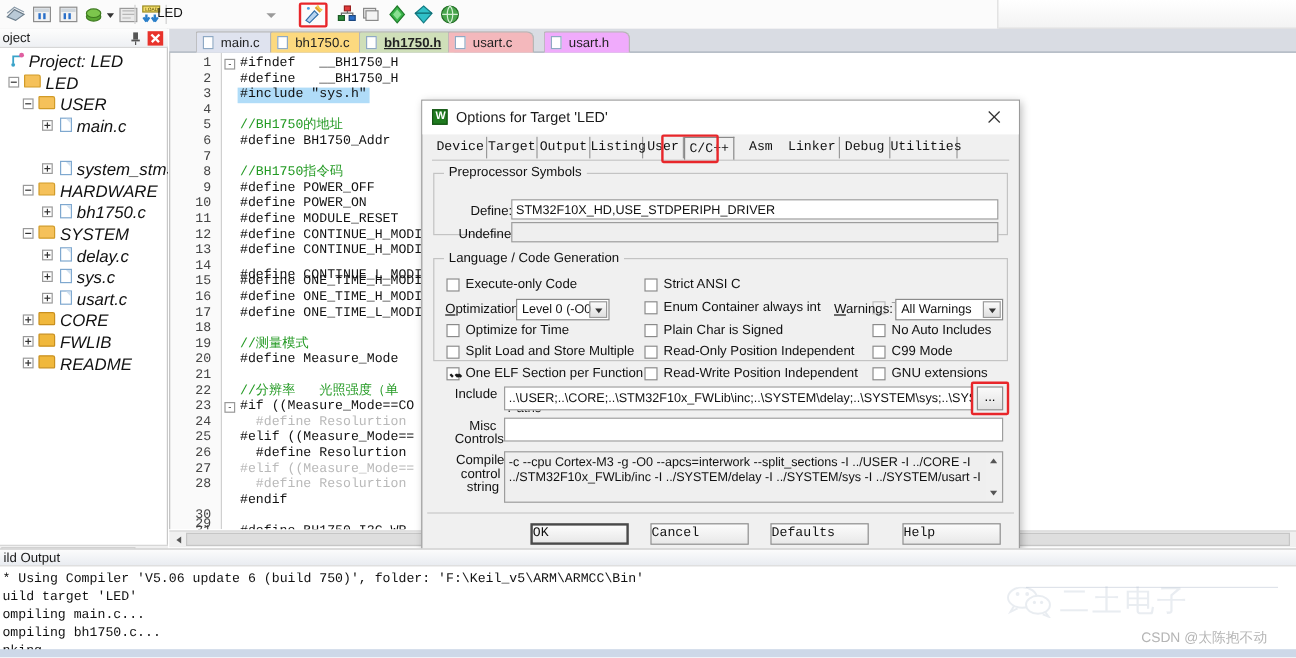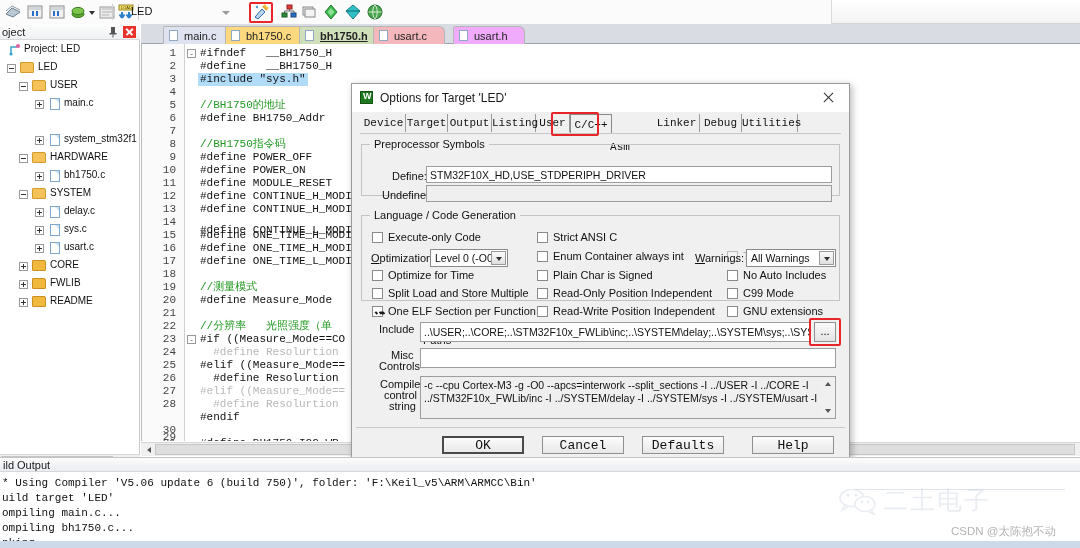--- a/index.html
+++ b/index.html
@@ -40,21 +40,21 @@
   .proj-hdr-title { position:absolute; left:2px; top:2px; font-size:11px; color:#222; }
   .pin-icon { position:absolute; right:22px; top:2px; width:10px; height:12px; cursor:pointer;}
   .close-icon-sm { position:absolute; right:4px; top:2px; width:13px; height:12px;
     background:#e8332c; cursor:pointer; }
   .close-icon-sm:before, .close-icon-sm:after {
     content:""; position:absolute; left:2px; top:5px; width:9px; height:1.5px; background:#fff; }
   .close-icon-sm:before { transform:rotate(45deg);}
   .close-icon-sm:after { transform:rotate(-45deg);}
 
   .tree { position:absolute; left:0; top:17px; width:140px; height:395px; overflow:hidden; }
-  .tnode { position:relative; height:18px; white-space:nowrap; font-size:10px; color:#111; cursor:pointer;}
+  .tnode { position:relative; height:18px; white-space:nowrap; font-size:14px; color:#111; cursor:pointer;font-style:italic;}
   .tnode .lbl { position:absolute; top:2px; }
   .exp { position:absolute; top:5px; width:9px; height:9px; border:1px solid #9a9a9a;
     background:#fff; cursor:pointer;}
   .exp:before { content:""; position:absolute; left:1px; top:3px; width:5px; height:1px; background:#333;}
   .exp.plus:after { content:""; position:absolute; left:3px; top:1px; width:1px; height:5px; background:#333;}
 
   .folder { position:absolute; top:3px; width:14px; height:11px; }
   .fold-open { background:#f5c15a; border:1px solid #d19b28; border-radius:1px 2px 1px 1px; }
   .fold-closed { background:#f0b83c; border:1px solid #c9901f; border-radius:1px 2px 1px 1px; }
   .filedoc { position:absolute; top:3px; width:10px; height:12px; background:#fff;
@@ -163,22 +163,22 @@
   .ta-sb { position:absolute; right:1px; top:1px; width:12px; bottom:1px; background:#f0f0f0;}
   .ta-sb .up, .ta-sb .dn { position:absolute; left:0; width:12px; height:12px; cursor:pointer;}
   .ta-sb .up{top:0;} .ta-sb .dn{bottom:0;}
   .ta-sb .up:after{content:""; position:absolute; left:3px; top:4px; border-left:3px solid transparent;
     border-right:3px solid transparent; border-bottom:4px solid #555;}
   .ta-sb .dn:after{content:""; position:absolute; left:3px; top:4px; border-left:3px solid transparent;
     border-right:3px solid transparent; border-top:4px solid #555;}
 
   .dlg-sep { position:absolute; left:4px; width:489px; height:1px; background:#c9c9c9;}
   .dbtn { position:absolute; height:18px; background:linear-gradient(#fcfcfc,#e8e8e8);
-    border:1px solid #8f8f8f; font-family:"Liberation Mono", monospace; font-size:13px;
-    color:#111; text-align:center; line-height:17px; cursor:pointer;}
+    border:1px solid #8f8f8f; font-family:"Liberation Mono", monospace; font-size:11px;
+    color:#111; line-height:17px; cursor:pointer;}
   .dbtn.def { border:2px solid #4a4a4a; line-height:15px;}
 
   
   .bo-panel { position:absolute; left:0; top:457px; width:1080px; height:91px; background:#fff;}
   .bo-hdr { position:absolute; left:0; top:0; width:1080px; height:15px;
     background:linear-gradient(#fcfcfc,#e9ecf1); border-top:1px solid #c3c3c3;
     border-bottom:1px solid #d7d7d7;}
   .bo-hdr .t { position:absolute; left:3px; top:1px; font-size:11px; color:#1a1a1a;}
   .bo-line { position:absolute; left:2px; font-family:"Liberation Mono", monospace;
     font-size:11px; color:#111; white-space:pre;}
@@ -491,21 +491,21 @@
       <div class="dlg-close"></div>
     </div>
 
     <div class="tabrow" id="dtabs-host">
         <div class="dtab" style="left: 10px; width: 44px; text-align: center; padding: 0px;"><span>Device</span></div>
         <div class="dtab" style="left: 54px; width: 42px; text-align: center; padding: 0px;"><span>Target</span></div>
         <div class="dtab" style="left: 96px; width: 44px; text-align: center; padding: 0px;"><span>Output</span></div>
         <div class="dtab" style="left: 140px; width: 44px; text-align: center; padding: 0px;"><span>Listing</span></div>
         <div class="dtab" style="left: 184px; width: 34px; text-align: center; padding: 0px;"><span>User</span></div>
         <div class="dtab active" style="left: 218px; width: 42px; text-align: center; padding: 0px;"><span>C/C++</span></div>
-        <div class="dtab" style="left: 252px; width: 32px; text-align: center; padding: 0px; border-right: none; margin-top: 24px;"><span>Asm</span></div>
+        <div class="dtab" style="left: 260px; width: 32px; text-align: right; padding: 0px; border-right: none;"><span>Asm</span></div>
         <div class="dtab" style="left: 302px; width: 46px; text-align: center; padding: 0px;"><span>Linker</span></div>
         <div class="dtab" style="left: 348px; width: 42px; text-align: center; padding: 0px;"><span>Debug</span></div>
         <div class="dtab" style="left: 390px; width: 56px; text-align: center; padding: 0px;"><span>Utilities</span></div>
       </div>
     <div class="tabline"></div>
     <div class="redbox" style="left:199px; top:28px; width:48px; height:24px;"></div>
 
     <div class="group" style="left:9px; top:60px; width:479px; height:52px;">
       <div class="gt">Preprocessor Symbols</div>
     </div>

